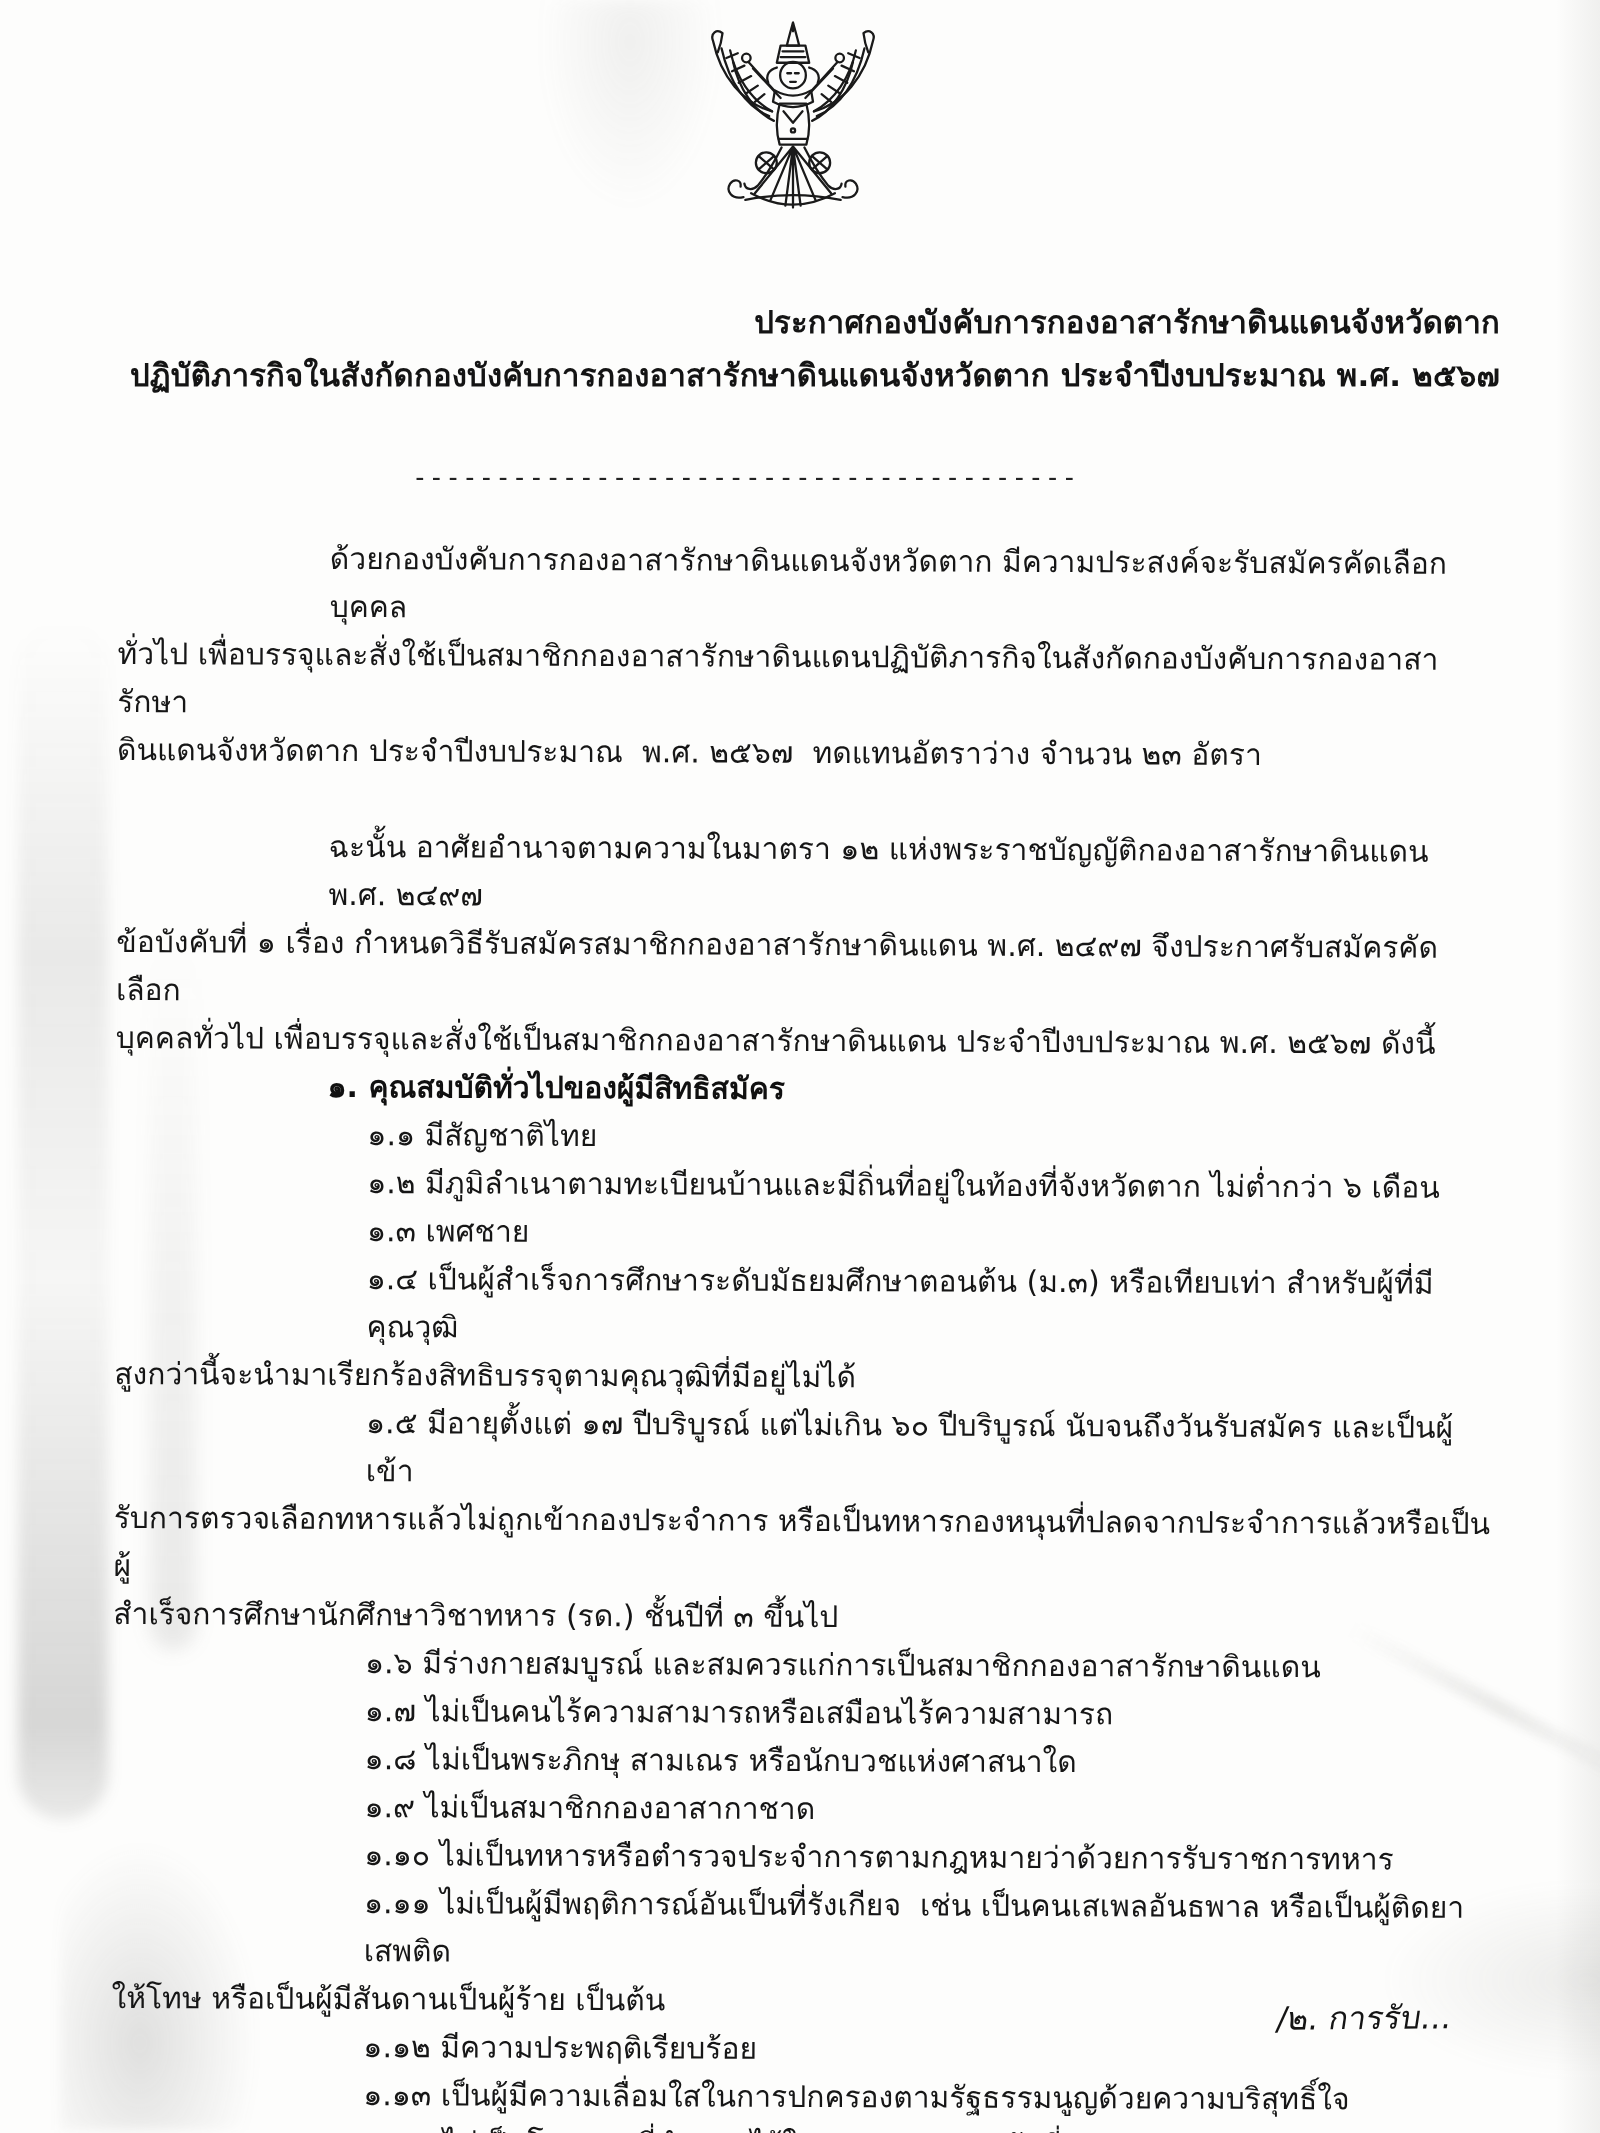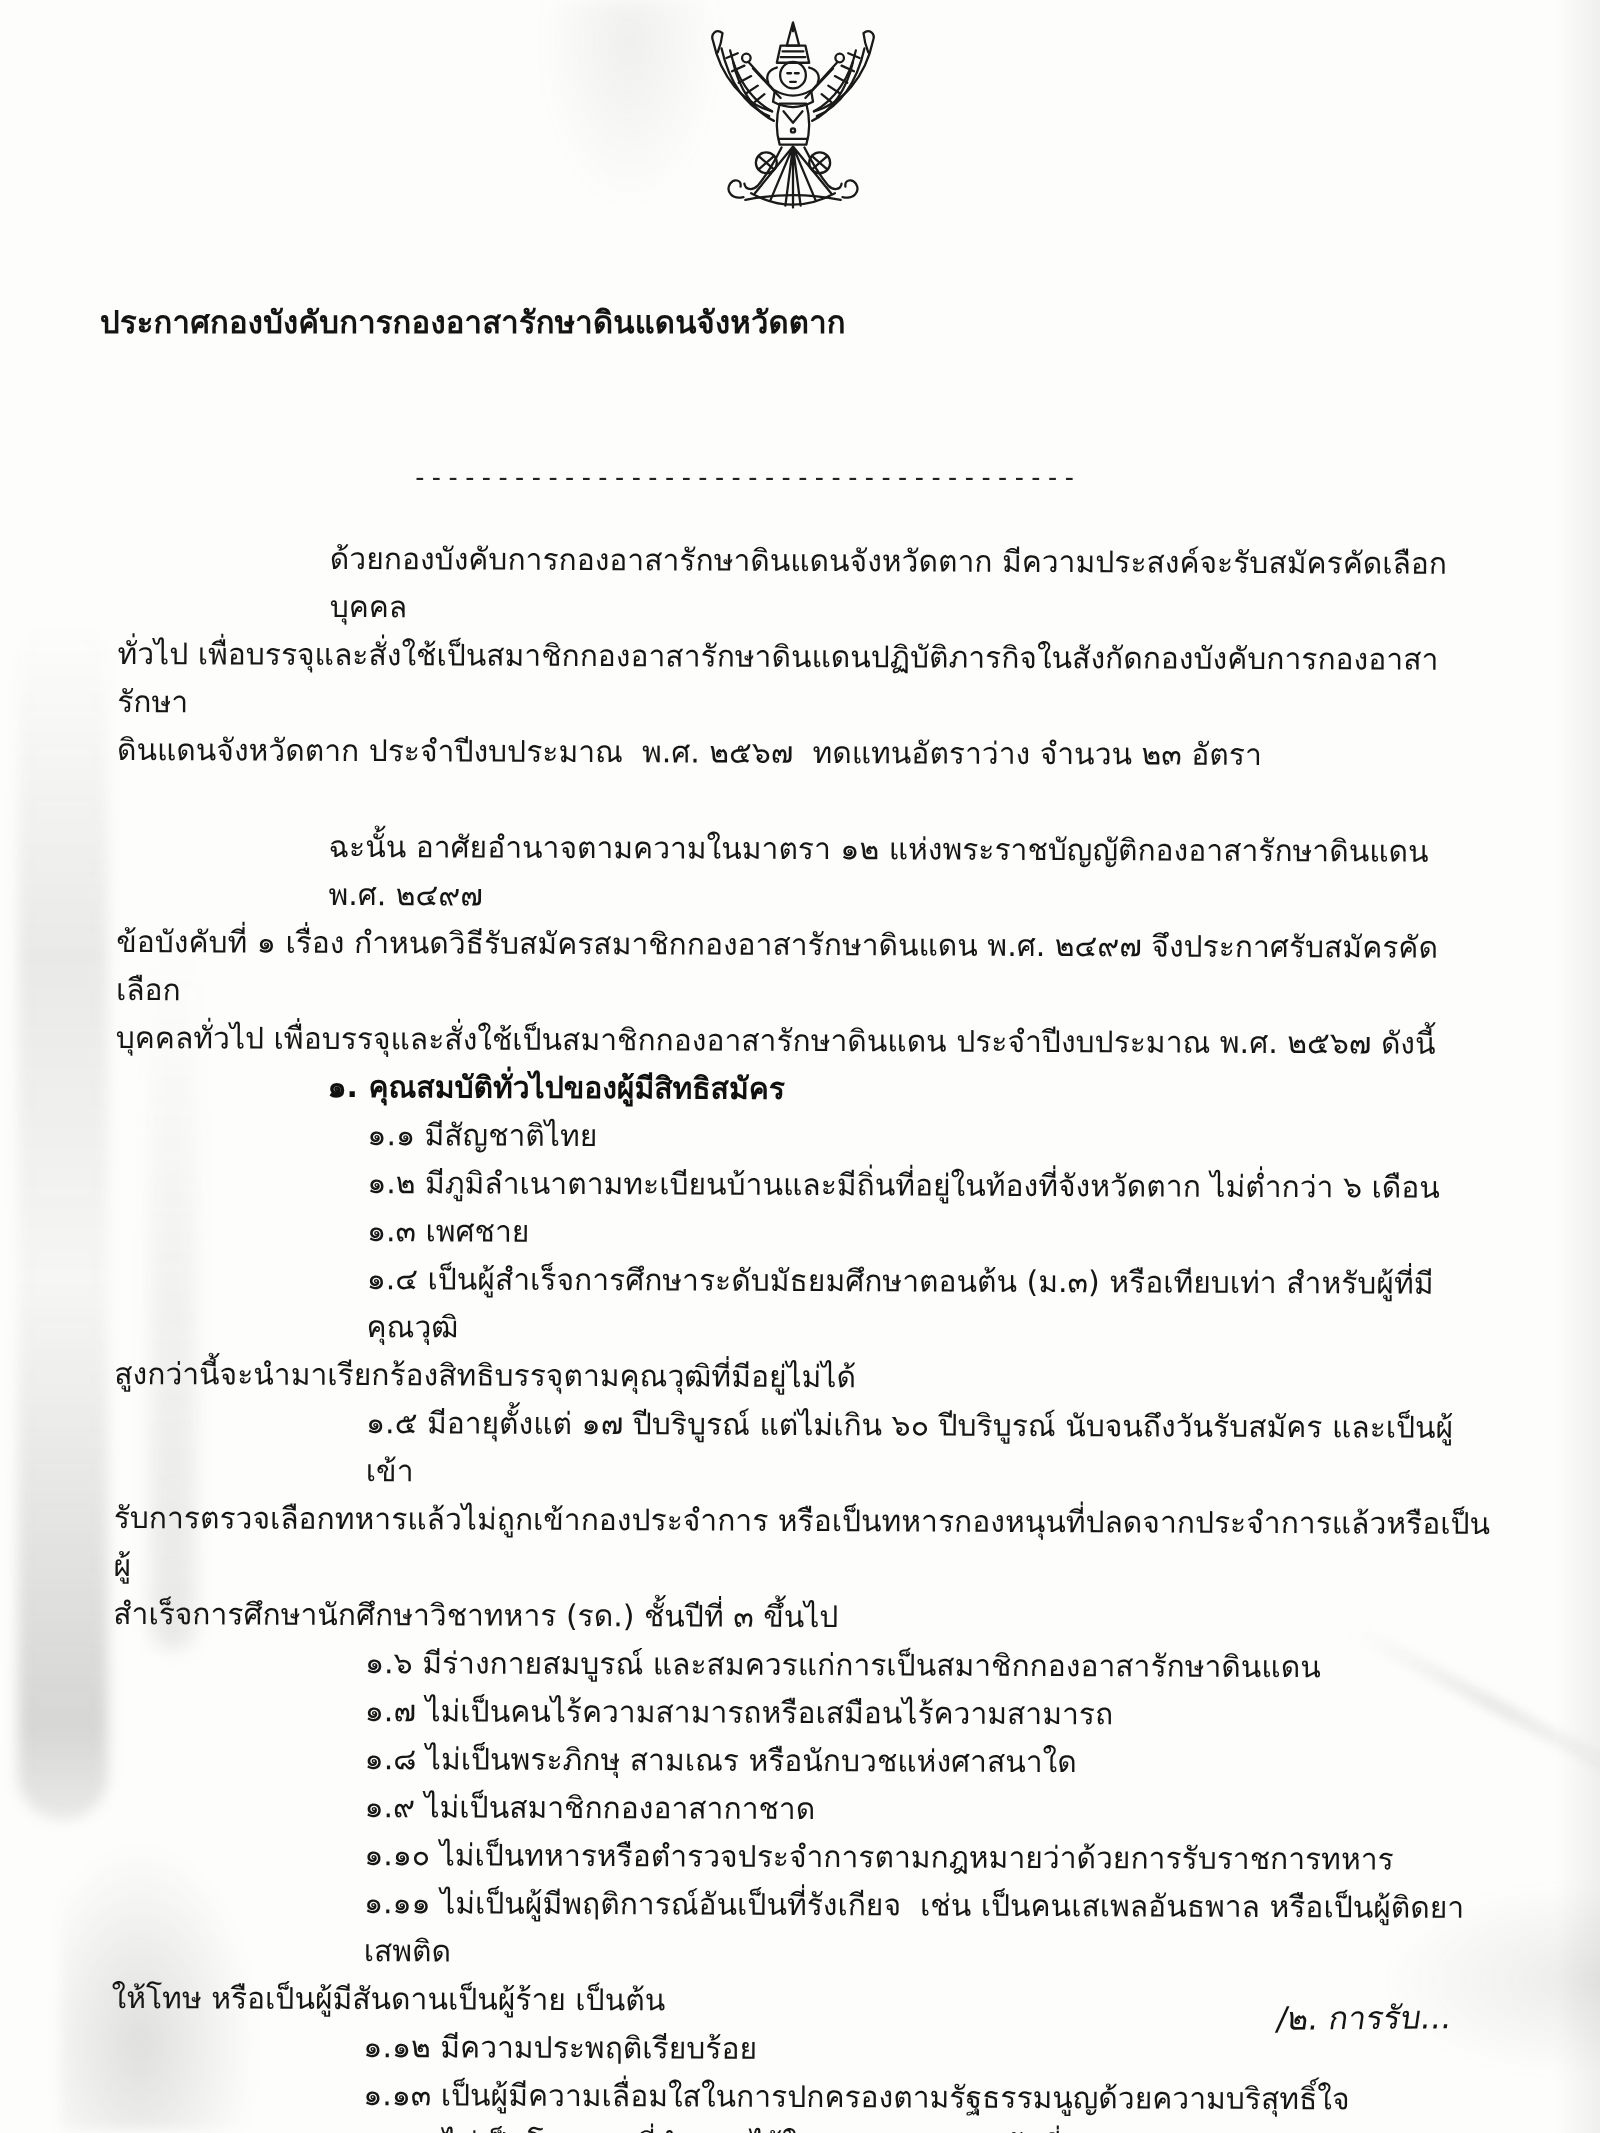--- a/index.html
+++ b/index.html
@@ -48,21 +48,21 @@
     left:1380px;top:1880px;width:260px;height:200px;
     background:radial-gradient(ellipse at 80% 50%,rgba(110,110,105,.12),rgba(110,110,105,0) 70%);
     filter:blur(6px);
   }
   
   .emblem{position:absolute;left:688px;top:18px;width:210px;height:200px;}
   .emblem svg{width:100%;height:100%;}
   
   .title-block{
     position:absolute;left:100px;top:296px;width:1400px;
-    text-align:left;font-weight:bold;font-size:31px;line-height:53px;
+    text-align:right;font-weight:bold;font-size:31px;line-height:53px;
     color:#141414;letter-spacing:.2px;
   }
   .separator{
     position:absolute;left:100px;top:462px;width:1290px;
     text-align:center;font-size:26px;letter-spacing:1px;color:#222;
     font-family:"DejaVu Sans Mono","Liberation Mono",monospace;
   }
   .body-block{
     position:absolute;left:118px;top:534px;width:1378px;
     font-size:30px;line-height:48px;color:#161616;
@@ -139,20 +139,21 @@
       <path d="M122,136 C130,152 137,164 147,176 C153,182 160,180 161,174"></path>
 
       <path d="M58,188 C46,191 39,182 44,174 C48,168 56,170 55,177"></path>
       <path d="M162,188 C174,191 181,182 176,174 C172,168 164,170 165,177"></path>
       <path d="M60,191 Q110,181 160,191"></path>
     </svg>
   </div>
 
   <div class="title-block">
     <div class="line">ประกาศกองบังคับการกองอาสารักษาดินแดนจังหวัดตาก</div>
+    <div class="line">ปฏิบัติภารกิจในสังกัดกองบังคับการกองอาสารักษาดินแดนจังหวัดตาก ประจำปีงบประมาณ พ.ศ. ๒๕๖๗</div>
   </div>
   <div class="separator">----------------------------------------</div>
 
   <div class="body-block">
     <div class="line p-first">ด้วยกองบังคับการกองอาสารักษาดินแดนจังหวัดตาก มีความประสงค์จะรับสมัครคัดเลือกบุคคล</div>
     <div class="line">ทั่วไป เพื่อบรรจุและสั่งใช้เป็นสมาชิกกองอาสารักษาดินแดนปฏิบัติภารกิจในสังกัดกองบังคับการกองอาสารักษา</div>
     <div class="line">ดินแดนจังหวัดตาก ประจำปีงบประมาณ  พ.ศ. ๒๕๖๗  ทดแทนอัตราว่าง จำนวน ๒๓ อัตรา</div>
 
     <div class="line p-first gap-before">ฉะนั้น อาศัยอำนาจตามความในมาตรา ๑๒ แห่งพระราชบัญญัติกองอาสารักษาดินแดน พ.ศ. ๒๔๙๗</div>
     <div class="line">ข้อบังคับที่ ๑ เรื่อง กำหนดวิธีรับสมัครสมาชิกกองอาสารักษาดินแดน พ.ศ. ๒๔๙๗ จึงประกาศรับสมัครคัดเลือก</div>

